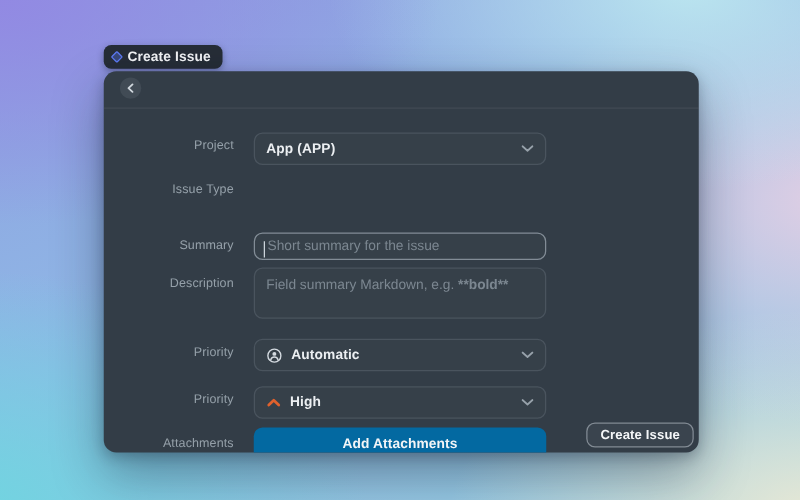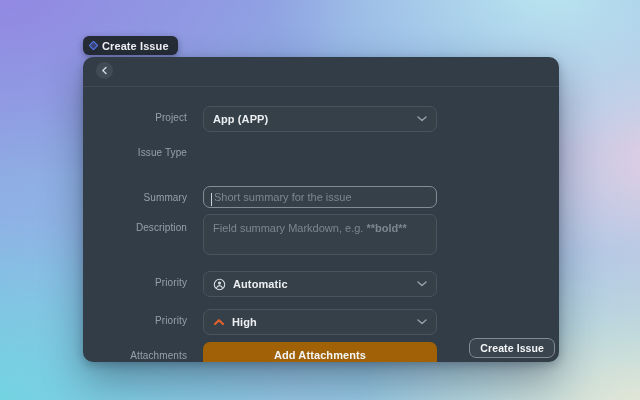--- a/index.html
+++ b/index.html
@@ -71,21 +71,21 @@
   
   .control.textarea {
     align-items:flex-start; padding:6px 9px; height:100%;
     color:#7c8791; font-size:11px; line-height:14px;
   }
   .control.textarea b { font-weight:700; }
 
   
   .attach-btn {
     position:absolute; left:120px; top:0; width:234px; height:26px;
-    background:#a16207; border:none; border-radius:7px;
+    background:#0369a1; border:none; border-radius:7px;
     color:#f2f5f7; font-size:11px; font-weight:700; letter-spacing:.1px; cursor:pointer;
     font-family:"Liberation Sans","DejaVu Sans",sans-serif;
   }
 
   
   .create-btn {
     position:absolute; right:4px; top:281px; height:20px; padding:0 10px;
     background:#3a444e; border:1px solid #828b94; border-radius:7px;
     color:#f4f6f8; font-size:10.5px; font-weight:600; letter-spacing:.1px; cursor:pointer;
     font-family:"Liberation Sans","DejaVu Sans",sans-serif;

